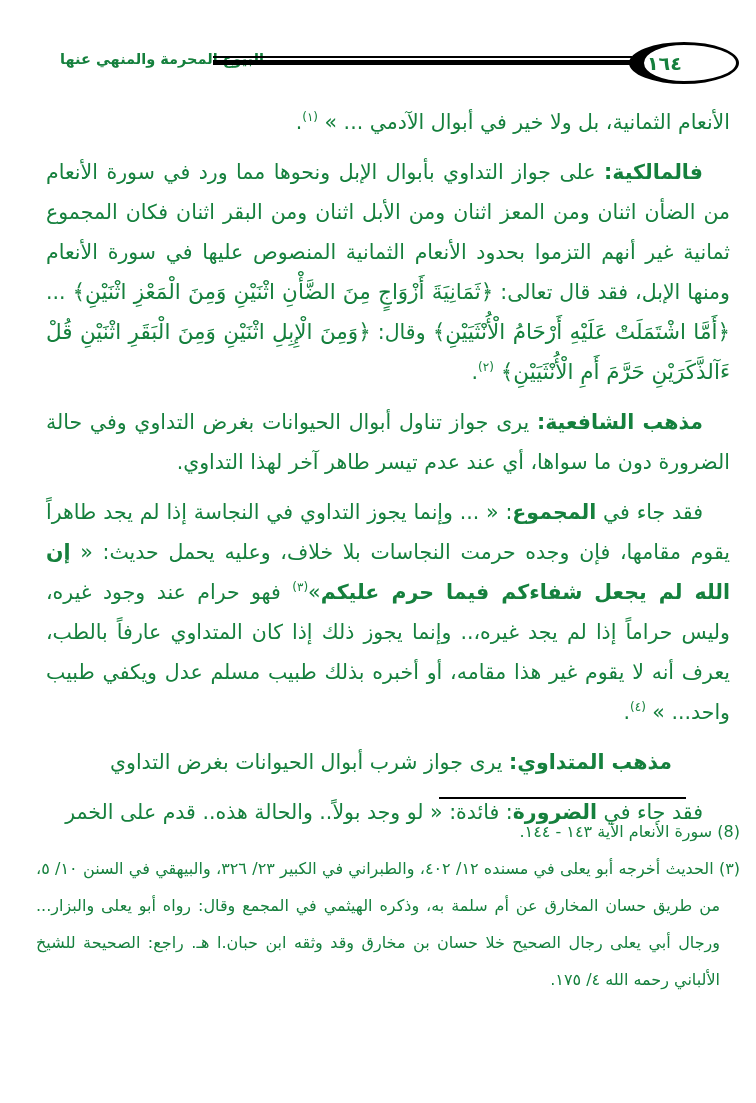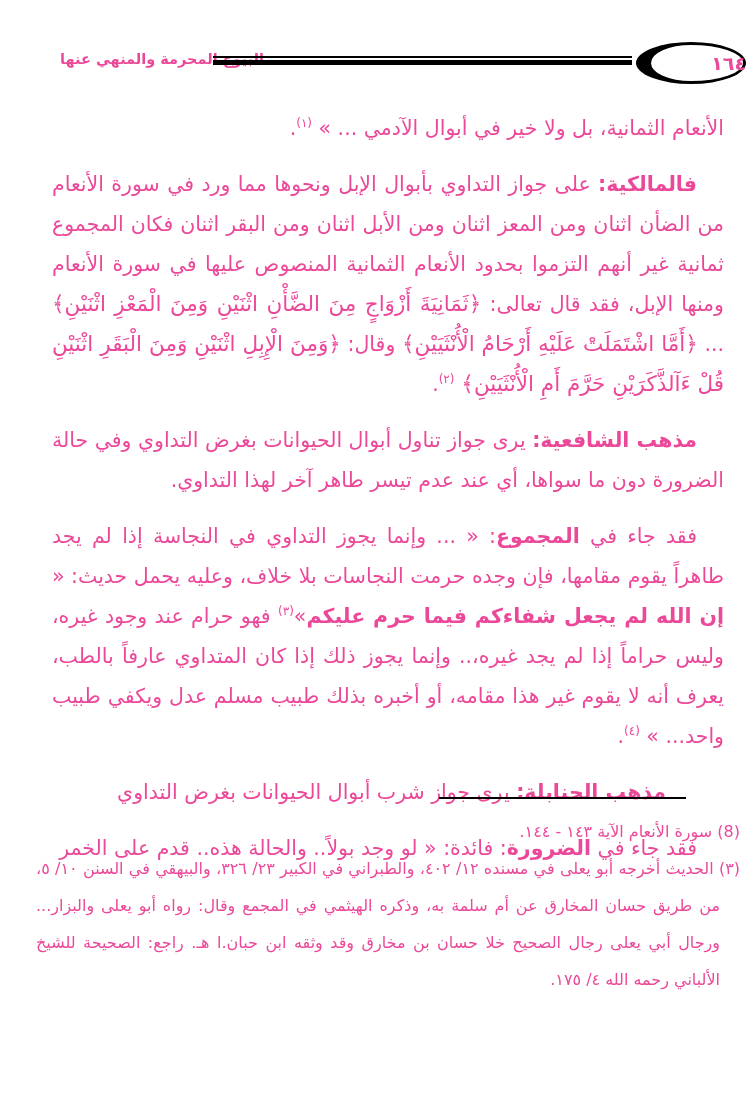--- a/index.html
+++ b/index.html
@@ -1,20 +1,20 @@
 <!DOCTYPE html>
 <html lang="ar" dir="rtl"><head>
 <meta charset="utf-8">
 <style>
   html,body{margin:0;padding:0;background:#e8e8e8;}
   .page{
     position:relative;
     width:756px;height:1103px;
     background:#ffffff;
-    color:#ec4899;
+    color:#15803d;
     font-family:"DejaVu Sans", sans-serif;
     direction:rtl;
     overflow:hidden;
     margin:0 auto;
   }
   
   .hdr-title{
     position:absolute;
     left:60px;top:51px;
     font-size:14.5px;
@@ -23,40 +23,40 @@
     white-space:nowrap;
   }
   .hdr-rule{
     position:absolute;
     top:56px;left:213px;right:124px;
   }
   .hdr-rule .thin{height:2px;background:#000;margin-bottom:2px;}
   .hdr-rule .thick{height:5px;background:#000;}
   .page-oval{
     position:absolute;
-    top:42px;right:10px;
+    top:42px;right:17px;
     width:92px;height:36px;
     border:3px solid #000;
     border-left-width:15px;
     border-radius:50%;
-    display:flex;align-items:center;justify-content:flex-start;
+    display:flex;align-items:center;justify-content:flex-end;
   }
   .page-oval span{
     font-size:19px;font-weight:bold;
     transform:translateX(3px);
   }
   
   .main{
     position:absolute;
     top:92px;right:16px;left:36px;
     font-size:20.5px;
     line-height:40px;
     text-align:justify;
   }
-  .main p{margin:16px;text-indent:27px;}
+  .main p{margin:10px;text-indent:27px;}
   .main p.noindent{text-indent:0;}
   .main p.indent-lg{text-indent:58px;}
   .b{font-weight:bold;}
   .q{font-size:21.5px;}
   sup.fnref{
     font-size:12px;
     line-height:0;
     vertical-align:super;
   }
   
@@ -96,21 +96,21 @@
   <div class="main">
 
     <p class="noindent"><span>الأنعام الثمانية، بل ولا خير في أبوال الآدمي ... » </span><sup class="fnref">(١)</sup><span>.</span></p>
 
     <p><span class="b">فالمالكية:</span><span> على جواز التداوي بأبوال الإبل ونحوها مما ورد في سورة الأنعام من الضأن اثنان ومن المعز اثنان ومن الأبل اثنان ومن البقر اثنان فكان المجموع ثمانية غير أنهم التزموا بحدود الأنعام الثمانية المنصوص عليها في سورة الأنعام ومنها الإبل، فقد قال تعالى: </span><span class="q">﴿ثَمَانِيَةَ أَزْوَاجٍ مِنَ الضَّأْنِ اثْنَيْنِ وَمِنَ الْمَعْزِ اثْنَيْنِ﴾</span><span> ... </span><span class="q">﴿أَمَّا اشْتَمَلَتْ عَلَيْهِ أَرْحَامُ الْأُنْثَيَيْنِ﴾</span><span> وقال: </span><span class="q">﴿وَمِنَ الْإِبِلِ اثْنَيْنِ وَمِنَ الْبَقَرِ اثْنَيْنِ قُلْ ءَآلذَّكَرَيْنِ حَرَّمَ أَمِ الْأُنْثَيَيْنِ﴾ </span><sup class="fnref">(٢)</sup><span>.</span></p>
 
     <p><span class="b">مذهب الشافعية:</span><span> يرى جواز تناول أبوال الحيوانات بغرض التداوي وفي حالة الضرورة دون ما سواها، أي عند عدم تيسر طاهر آخر لهذا التداوي.</span></p>
 
     <p><span>فقد جاء في </span><span class="b">المجموع</span><span>: « ... وإنما يجوز التداوي في النجاسة إذا لم يجد طاهراً يقوم مقامها، فإن وجده حرمت النجاسات بلا خلاف، وعليه يحمل حديث: « </span><span class="b">إن الله لم يجعل شفاءكم فيما حرم عليكم</span><span>»</span><sup class="fnref">(٣)</sup><span> فهو حرام عند وجود غيره، وليس حراماً إذا لم يجد غيره،.. وإنما يجوز ذلك إذا كان المتداوي عارفاً بالطب، يعرف أنه لا يقوم غير هذا مقامه، أو أخبره بذلك طبيب مسلم عدل ويكفي طبيب واحد... » </span><sup class="fnref">(٤)</sup><span>.</span></p>
 
-    <p class="indent-lg"><span class="b">مذهب الحنابلة:</span><span> يرى جواز شرب أبوال الحيوانات بغرض التداوي</span></p>
+    <p class="indent-lg"><span class="b">مذهب المتداوي:</span><span> يرى جواز شرب أبوال الحيوانات بغرض التداوي</span></p>
 
     <p><span>فقد جاء في </span><span class="b">الضرورة</span><span>: فائدة: « لو وجد بولاً.. والحالة هذه.. قدم على الخمر</span></p>
 
   </div>
 
   <div class="footer">
     <div class="fn-rule"></div>
     <p class="fn">(8) سورة الأنعام الآية ١٤٣ - ١٤٤.</p>
     <p class="fn hang">(٣) الحديث أخرجه أبو يعلى في مسنده ١٢/ ٤٠٢، والطبراني في الكبير ٢٣/ ٣٢٦، والبيهقي في السنن ١٠/ ٥، من طريق حسان المخارق عن أم سلمة به، وذكره الهيثمي في المجمع وقال: رواه أبو يعلى والبزار... ورجال أبي يعلى رجال الصحيح خلا حسان بن مخارق وقد وثقه ابن حبان.ا هـ. راجع: الصحيحة للشيخ الألباني رحمه الله ٤/ ١٧٥.</p>
   </div>

